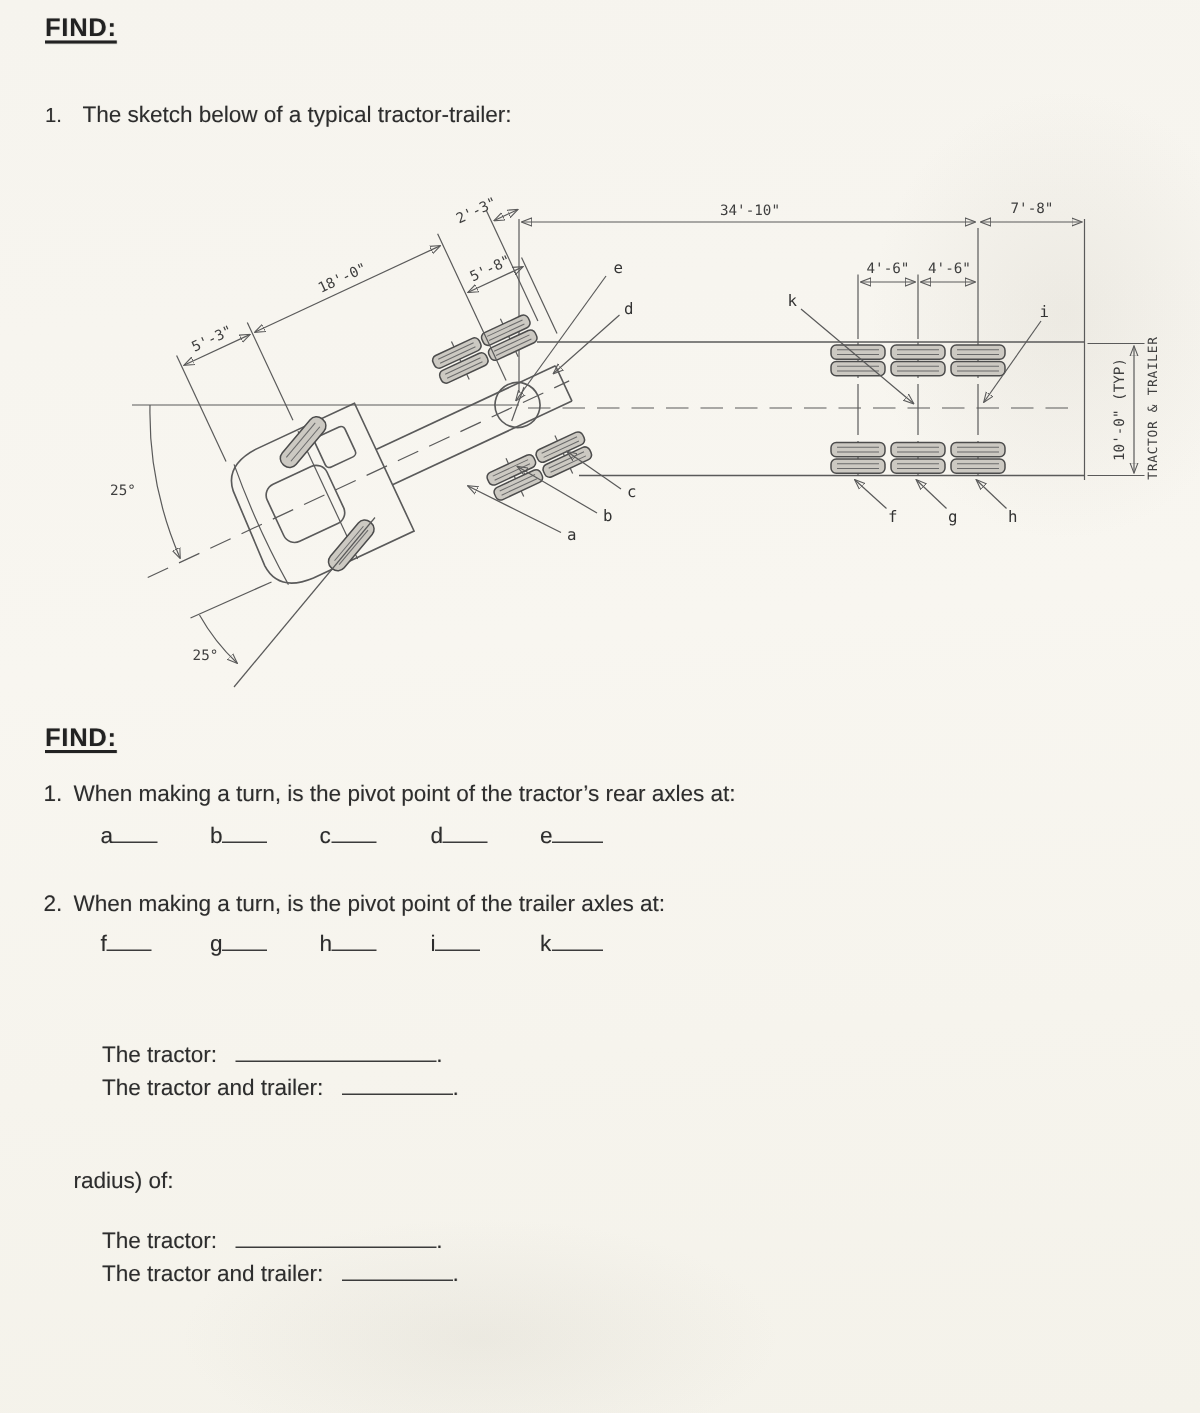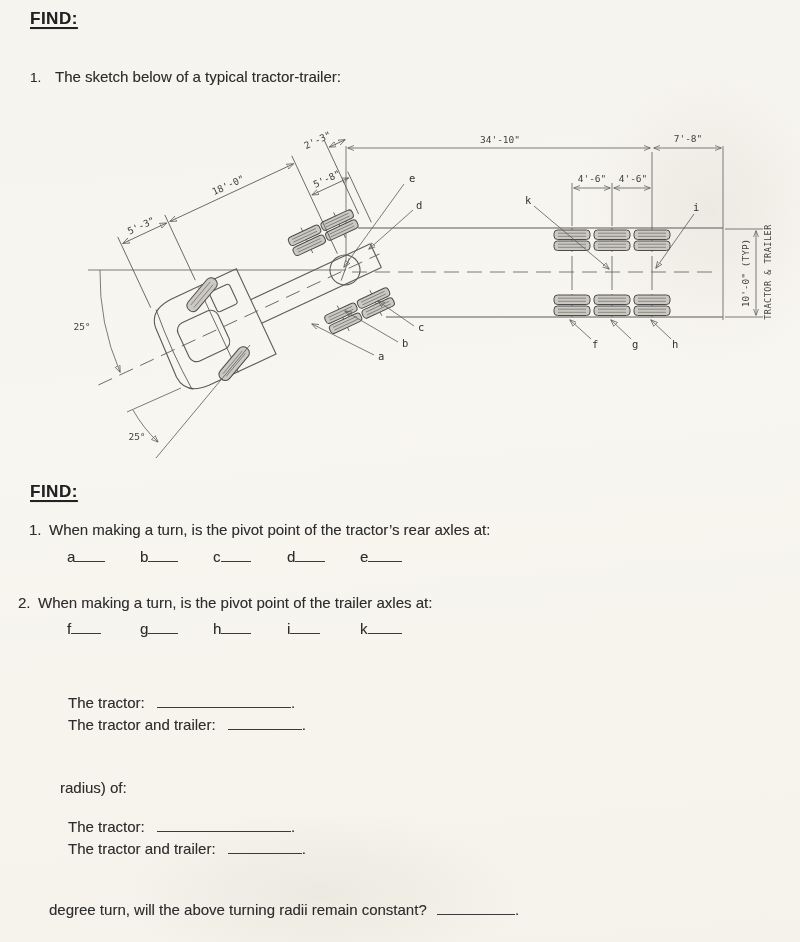--- a/index.html
+++ b/index.html
@@ -243,49 +243,45 @@
     <span class="qnum">1.</span><span>When making a turn, is the pivot point of the tractor’s rear axles at:</span>
   </div>
   <div class="blankrow" style="left:0;top:548px;width:800px;">
     <span class="blank-item" style="left:67px;"><span>a</span><span class="bl" style="width:30px;"></span></span>
     <span class="blank-item" style="left:140px;"><span>b</span><span class="bl" style="width:30px;"></span></span>
     <span class="blank-item" style="left:213px;"><span>c</span><span class="bl" style="width:30px;"></span></span>
     <span class="blank-item" style="left:287px;"><span>d</span><span class="bl" style="width:30px;"></span></span>
     <span class="blank-item" style="left:360px;"><span>e</span><span class="bl" style="width:34px;"></span></span>
   </div>
 
-  <div class="q" style="left:18px;top:594px;">
+  <div class="q" style="left:29px;top:594px;">
     <span class="qnum">2.</span><span>When making a turn, is the pivot point of the trailer axles at:</span>
   </div>
   <div class="blankrow" style="left:0;top:620px;width:800px;">
     <span class="blank-item" style="left:67px;"><span>f</span><span class="bl" style="width:30px;"></span></span>
     <span class="blank-item" style="left:140px;"><span>g</span><span class="bl" style="width:30px;"></span></span>
     <span class="blank-item" style="left:213px;"><span>h</span><span class="bl" style="width:30px;"></span></span>
     <span class="blank-item" style="left:287px;"><span>i</span><span class="bl" style="width:30px;"></span></span>
     <span class="blank-item" style="left:360px;"><span>k</span><span class="bl" style="width:34px;"></span></span>
   </div>
 
   <div class="row" style="left:68px;top:694px;">
     <span class="lbl">The tractor:</span>
     <span class="bl" style="width:134px;margin-left:8px;"></span><span>.</span>
   </div>
   <div class="row" style="left:68px;top:716px;">
     <span class="lbl">The tractor and trailer:</span>
     <span class="bl" style="width:74px;margin-left:8px;"></span><span>.</span>
   </div>
 
-  <div class="q" style="left:49px;top:779px;margin-left:11px;">
+  <div class="q" style="left:49px;top:779px;">
     <span>radius) of:</span>
   </div>
   <div class="row" style="left:68px;top:818px;">
     <span class="lbl">The tractor:</span>
     <span class="bl" style="width:134px;margin-left:8px;"></span><span>.</span>
   </div>
   <div class="row" style="left:68px;top:840px;">
     <span class="lbl">The tractor and trailer:</span>
     <span class="bl" style="width:74px;margin-left:8px;"></span><span>.</span>
   </div>
 
-  <div class="q" style="left:49px;top:901px;">
-    <span>degree turn, will the above turning radii remain constant?</span>
-    <span class="bl" style="width:78px;margin-left:6px;"></span><span>.</span>
-  </div>
 </div>
 
 </body></html>

